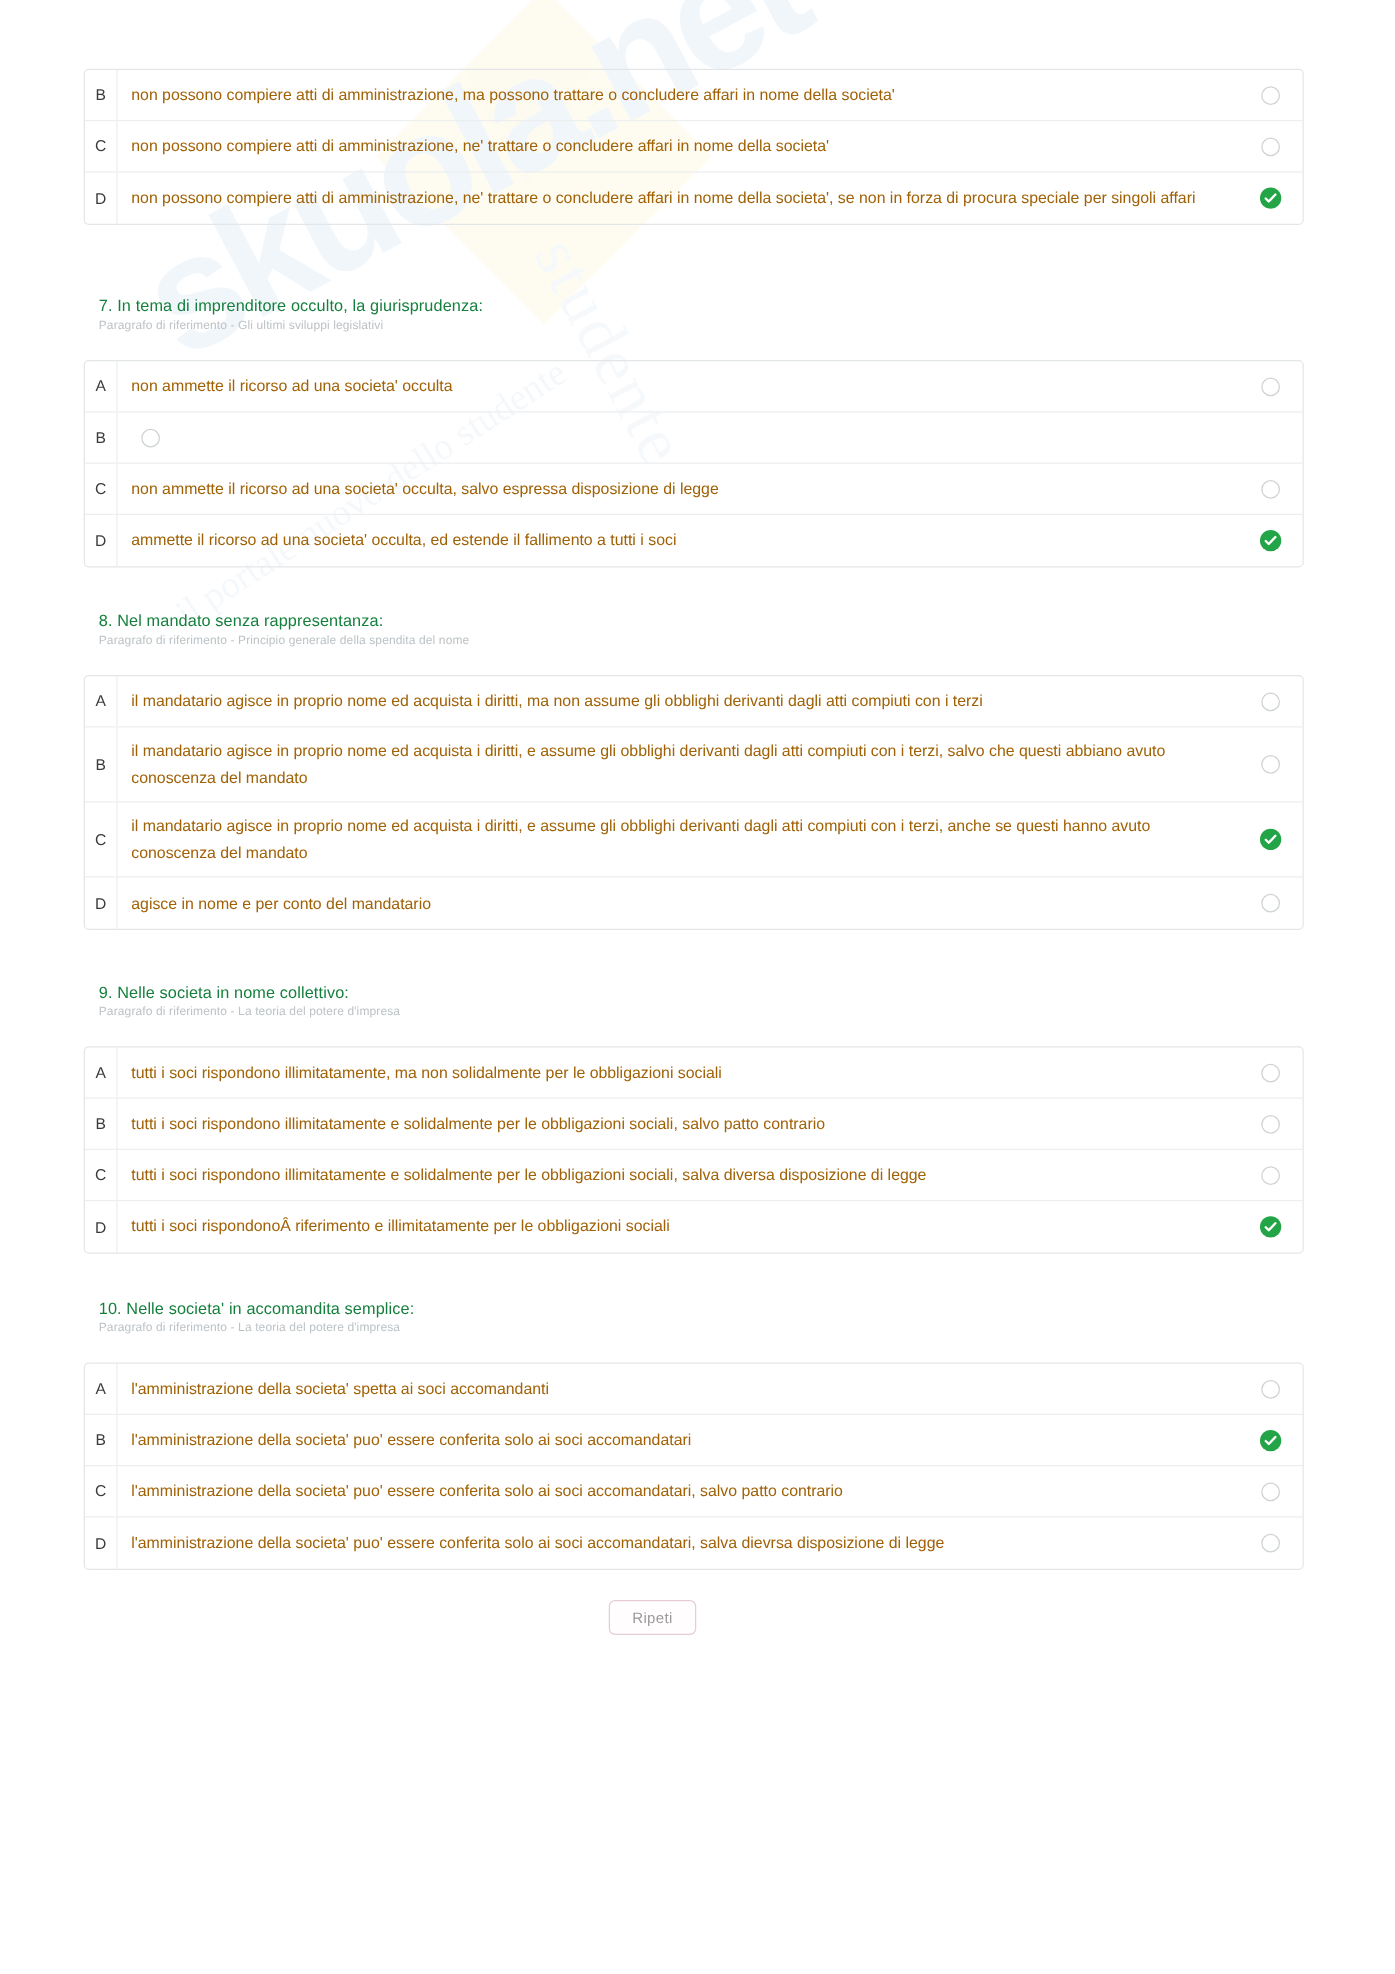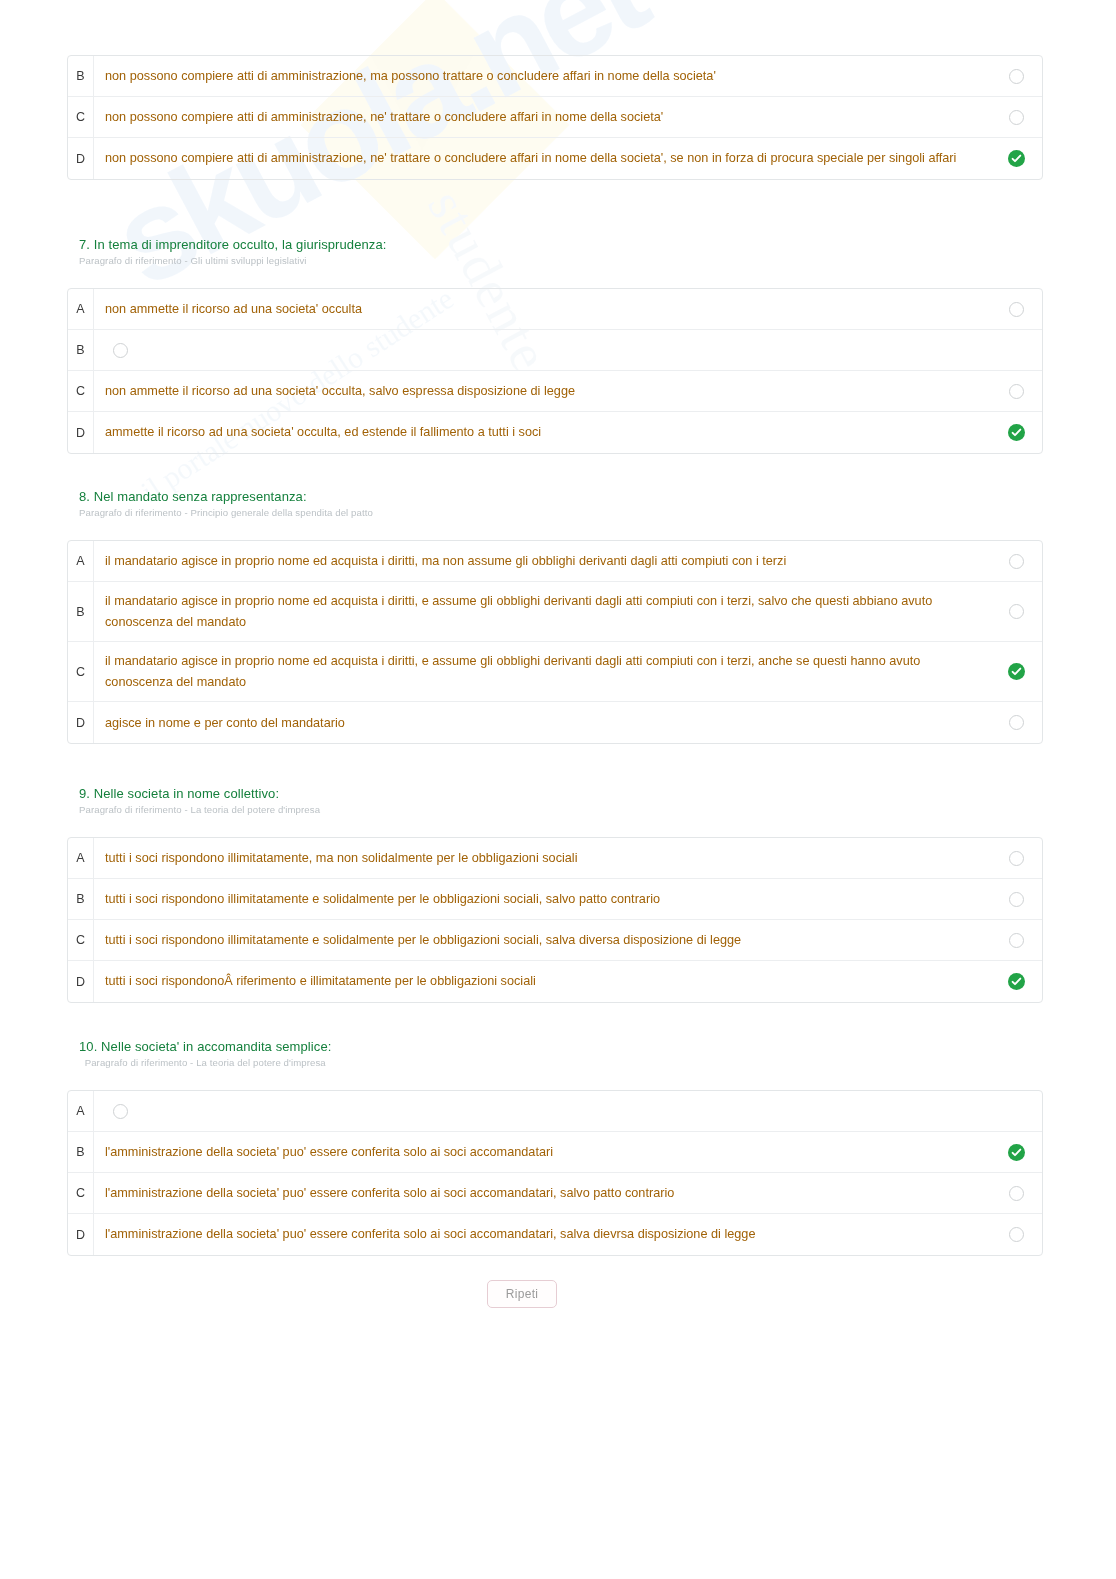--- a/index.html
+++ b/index.html
@@ -278,21 +278,21 @@
           <div class="radio-correct">
             <svg width="13" height="13" viewBox="0 0 13 13">
               <path d="M2.6 6.8 L5 9.2 L10.3 3.6" stroke="#ffffff" stroke-width="1.9" fill="none" stroke-linecap="round" stroke-linejoin="round"></path>
             </svg>
           </div>
         </div>
       </div>
     </div>
     <div class="q-head" style="top: 489px;">
       <div class="q-title">8. Nel mandato senza rappresentanza:</div>
-      <div class="q-sub">Paragrafo di riferimento - Principio generale della spendita del patto</div>
+      <div class="q-sub">Paragrafo di riferimento - Principio generale della spendita del nome</div>
     </div>
     <div class="answer-block" style="top: 540px;">
       <div class="answer-row">
         <div class="opt-letter">A</div>
         <div class="opt-text">il mandatario agisce in proprio nome ed acquista i diritti, ma non assume gli obblighi derivanti dagli atti compiuti con i terzi</div>
         <div class="opt-mark">
           <div class="radio-empty"></div>
         </div>
       </div>
       <div class="answer-row">
@@ -352,27 +352,28 @@
         <div class="opt-text">tutti i soci rispondonoÂ riferimento e illimitatamente per le obbligazioni sociali</div>
         <div class="opt-mark">
           <div class="radio-correct">
             <svg width="13" height="13" viewBox="0 0 13 13">
               <path d="M2.6 6.8 L5 9.2 L10.3 3.6" stroke="#ffffff" stroke-width="1.9" fill="none" stroke-linecap="round" stroke-linejoin="round"></path>
             </svg>
           </div>
         </div>
       </div>
     </div>
-    <div class="q-head" style="top: 1039px; text-align: center;">
+    <div class="q-head" style="top: 1039px;">
       <div class="q-title">10. Nelle societa' in accomandita semplice:</div>
       <div class="q-sub">Paragrafo di riferimento - La teoria del potere d'impresa</div>
     </div>
     <div class="answer-block" style="top: 1090px;">
       <div class="answer-row">
         <div class="opt-letter">A</div>
+        <div class="opt-text">l'amministrazione della societa' spetta ai soci accomandanti</div>
         <div class="opt-mark">
           <div class="radio-empty"></div>
         </div>
       </div>
       <div class="answer-row">
         <div class="opt-letter">B</div>
         <div class="opt-text">l'amministrazione della societa' puo' essere conferita solo ai soci accomandatari</div>
         <div class="opt-mark">
           <div class="radio-correct">
             <svg width="13" height="13" viewBox="0 0 13 13">

